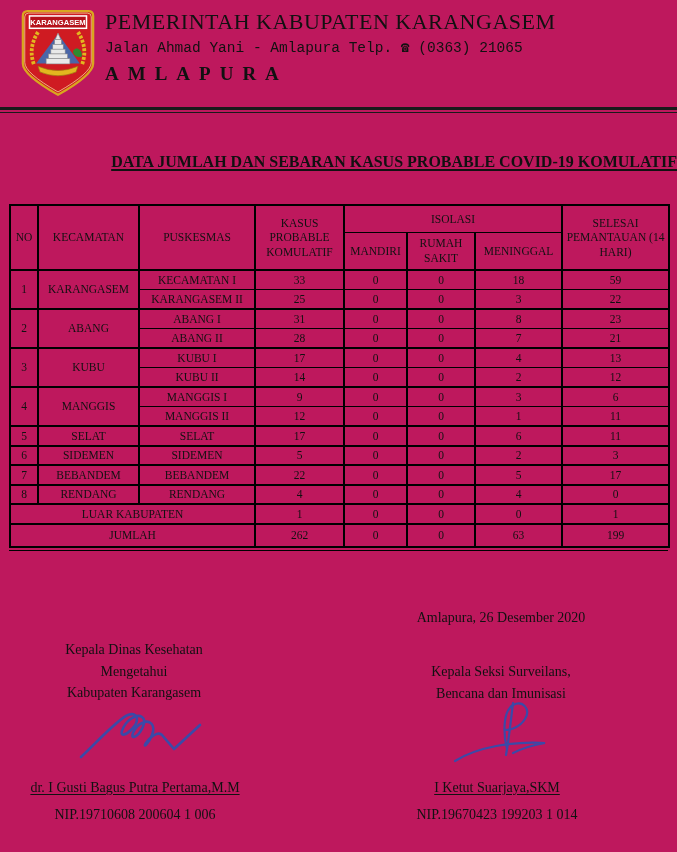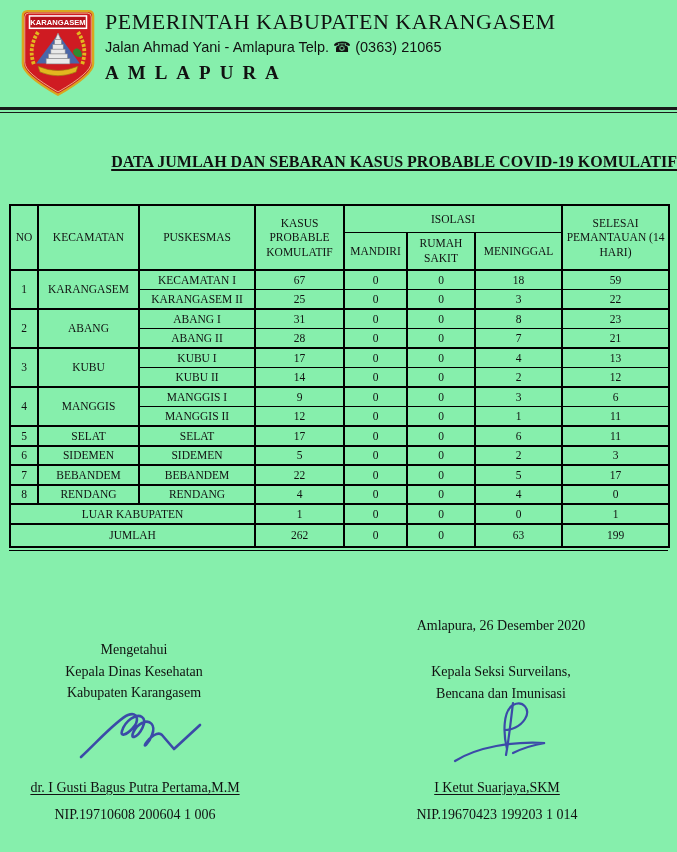--- a/index.html
+++ b/index.html
@@ -1,33 +1,33 @@
 <!DOCTYPE html>
 <html><head>
 <meta charset="utf-8">
 <style>
   * { margin: 0; padding: 0; box-sizing: border-box; }
   html, body { background: #ffffff; }
   .page {
     position: relative;
     width: 677px;
     height: 852px;
-    background: #86efac;
+    background: #be185d;
     font-family: "Liberation Serif", serif;
     color: #111;
     overflow: hidden;
   }
 
   
   .letterhead { position: relative; height: 104px; padding-top: 9px; }
   .logo-wrap { position: absolute; left: 20px; top: 8px; width: 76px; height: 90px; }
   .head-text { margin-left: 105px; text-align: left; }
   .head-line1 { font-size: 22px; letter-spacing: 0.5px; }
   .head-line2 { font-size: 20px; font-weight: bold; margin-top: 1px; }
-  .head-line3 { font-family: Liberation Sans, sans-serif; font-size: 14.5px; margin-top: 4px; }
+  .head-line3 { font-family: Liberation Mono, monospace; font-size: 14.5px; margin-top: 4px; }
   .head-line4 { font-size: 19px; font-weight: bold; letter-spacing: 9px; margin-top: 7px; }
   .double-rule {
     margin-top: 3px;
     border-top: 3px solid #1a1a1a;
     border-bottom: 1.5px solid #1a1a1a;
     height: 6px;
     width: 677px;
   }
 
   
@@ -60,21 +60,21 @@
   table.data tbody tr.grp td { border-top-width: 2px; }
   table.data tbody tr.foot { height: 20px; }
   table.data tbody tr.foot td { border-top-width: 2px; }
   table.data tbody tr.jumlah { height: 23px; }
   td.l { text-align: left; padding-left: 4px; }
   .table-underline { width: 659px; margin: 2px 0 0 9px; border-top: 1.5px solid #000; }
 
   
   .footer { position: relative; height: 286px; font-size: 14px; }
   .f-abs { position: absolute; text-align: center; line-height: 21.5px; }
-  .date-line { top: 64px; left: 331px; width: 340px; }
+  .date-line { top: 56px; left: 331px; width: 340px; }
   .left-titles { top: 88px; left: 18px; width: 232px; }
   .right-titles { top: 110px; left: 385px; width: 232px; }
   .left-sig { top: 150px; left: 78px; width: 145px; height: 70px; }
   .right-sig { top: 146px; left: 443px; width: 122px; height: 84px; }
   .left-name { top: 226px; left: 10px; width: 250px; }
   .right-name { top: 226px; left: 372px; width: 250px; }
   .sig-name { text-decoration: underline; text-underline-offset: 2px; }
   .nip { margin-top: 5px; }
 </style>
 </head>
@@ -141,21 +141,21 @@
         <th>MANDIRI</th>
         <th>RUMAH SAKIT</th>
         <th>MENINGGAL</th>
       </tr>
     </thead>
     <tbody>
       <tr class="grp">
         <td rowspan="2">1</td>
         <td rowspan="2" class="l">KARANGASEM</td>
         <td class="l">KECAMATAN I</td>
-        <td>67</td>
+        <td>33</td>
         <td>0</td>
         <td>0</td>
         <td>18</td>
         <td>59</td>
       </tr>
       <tr>
         <td class="l">KARANGASEM II</td>
         <td>25</td>
         <td>0</td>
         <td>0</td>
@@ -281,22 +281,22 @@
         <td>199</td>
       </tr>
     </tbody>
   </table>
   <div class="table-underline"></div>
 
   <div class="footer">
     <div class="f-abs date-line">Amlapura, 26 Desember 2020</div>
 
     <div class="f-abs left-titles">
+      <div>Kepala Dinas Kesehatan</div>
       <div>Mengetahui</div>
-      <div>Kepala Dinas Kesehatan</div>
       <div>Kabupaten Karangasem</div>
     </div>
 
     <div class="f-abs right-titles">
       <div>Kepala Seksi Surveilans,</div>
       <div>Bencana dan Imunisasi</div>
     </div>
 
     <div class="f-abs left-sig">
       <svg viewBox="0 0 145 70" width="145" height="70">

